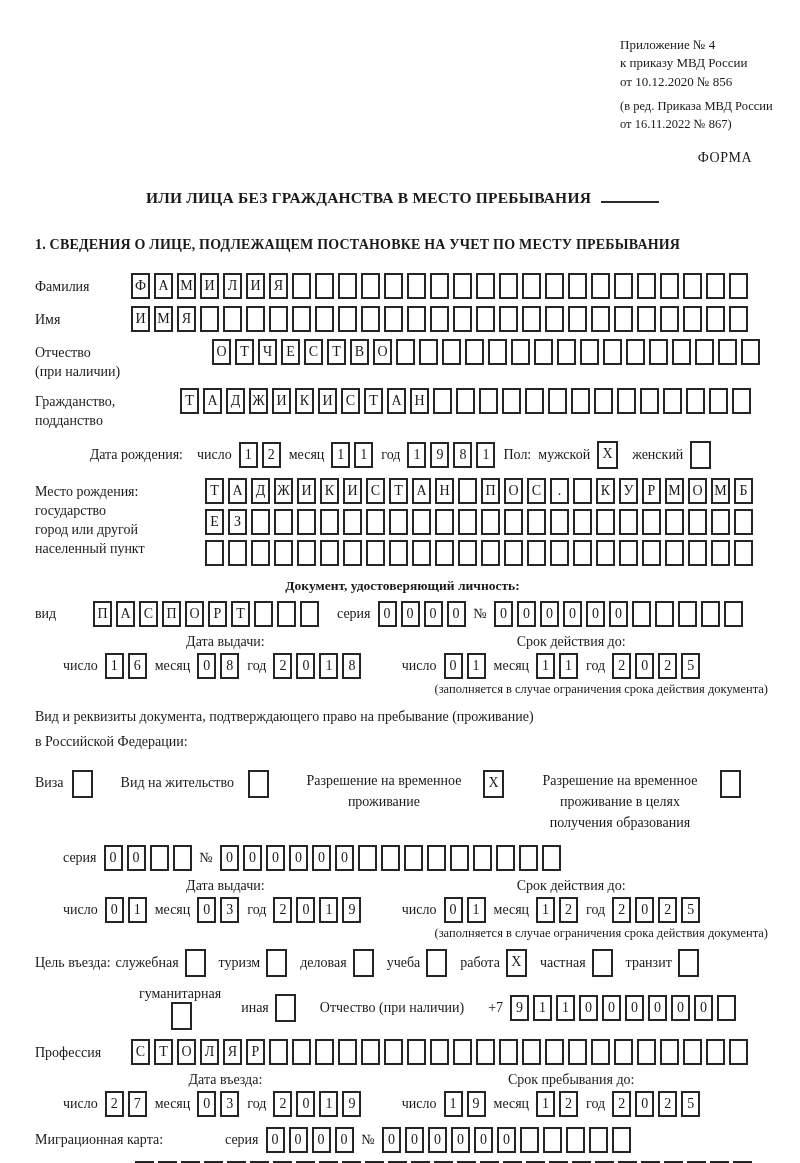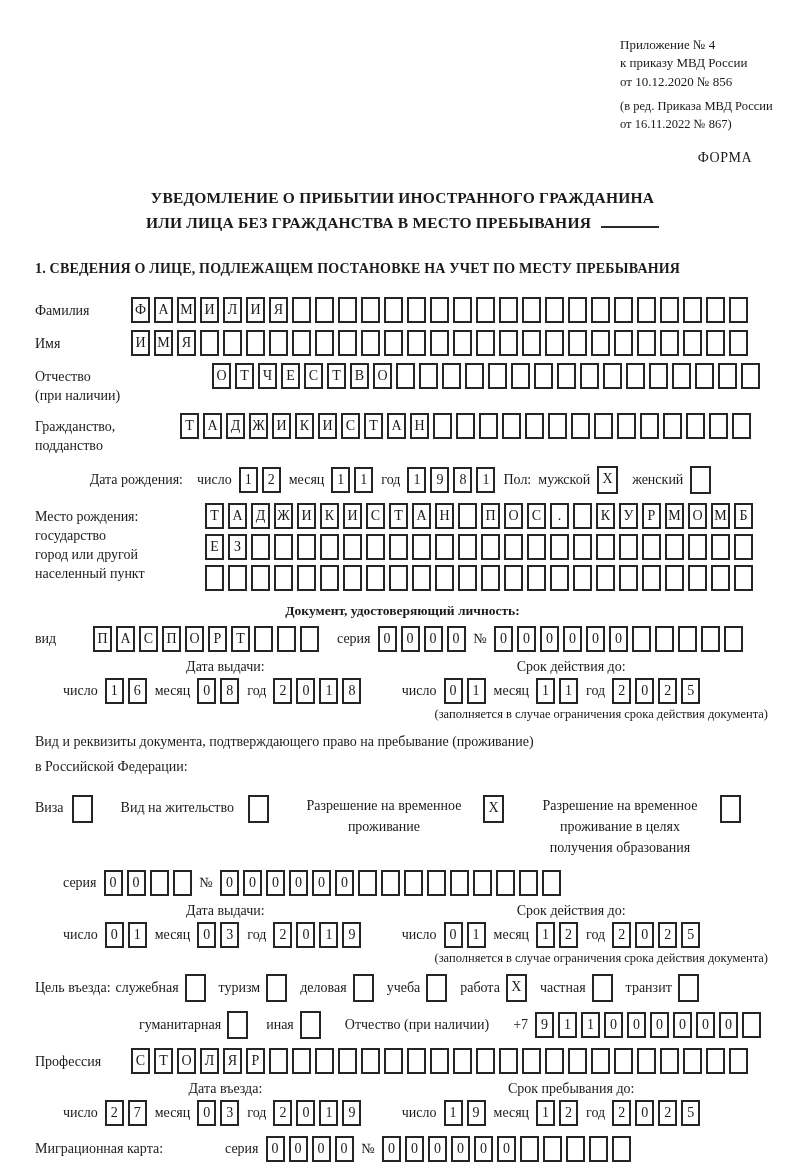--- a/index.html
+++ b/index.html
@@ -71,21 +71,20 @@
     <div>Приложение № 4</div>
     <div>к приказу МВД России</div>
     <div>от 10.12.2020 № 856</div>
     <div class="hdr-sub">(в ред. Приказа МВД России</div>
     <div class="hdr-sub2">от 16.11.2022 № 867)</div>
   </div>
 
   <div class="forma">ФОРМА</div>
 
   <div class="title">
-    <div>УВЕДОМЛЕНИЕ О ПРИБЫТИИ ИНОСТРАННОГО ГРАЖДАНИНА</div>
     <div>
       <span>ИЛИ ЛИЦА БЕЗ ГРАЖДАНСТВА В МЕСТО ПРЕБЫВАНИЯ</span><span class="blank-underline"></span>
     </div>
   </div>
 
   <div class="sec-heading">1. СВЕДЕНИЯ О ЛИЦЕ, ПОДЛЕЖАЩЕМ ПОСТАНОВКЕ НА УЧЕТ ПО МЕСТУ ПРЕБЫВАНИЯ</div>
 
   <div class="frow">
     <div class="lbl w-name">Фамилия</div>
     <div class="cells">
@@ -578,21 +577,21 @@
     </span>
     <span class="opt">
       <span class="dlbl first">транзит</span>
       <span class="cells cbx">
           <span class="cell"></span>
         </span>
     </span>
   </div>
 
   <div class="purpose-row indent2">
-    <span class="opt" style="margin-right:14px;">
+    <span class="opt" style="margin-right:14px;flex-direction:column;">
       <span class="dlbl first">гуманитарная</span>
       <span class="cells cbx">
           <span class="cell"></span>
         </span>
     </span>
     <span class="opt" style="margin-right:20px;">
       <span class="dlbl first">иная</span>
       <span class="cells cbx">
           <span class="cell"></span>
         </span>

